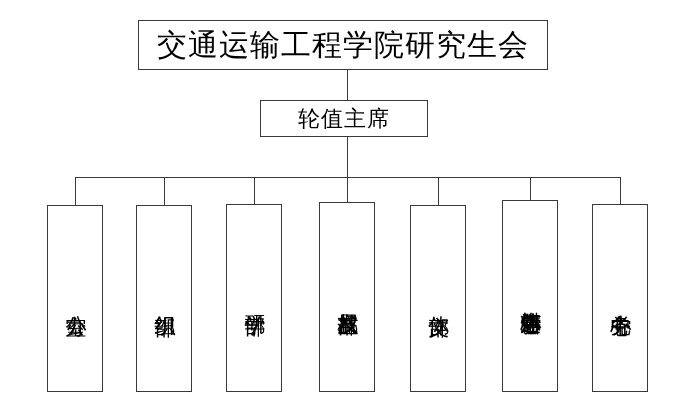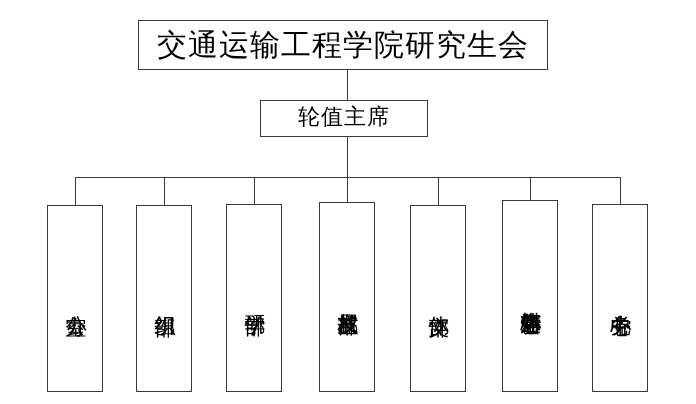--- a/index.html
+++ b/index.html
@@ -44,21 +44,20 @@
   }
 
   .node-chair {
     left: 260px;
     top: 100px;
     width: 168px;
     height: 37px;
     font-size: 22px;
     letter-spacing: 1px;
     line-height: 1;
-    font-family: Liberation Mono, monospace;
   }
 
   .node-dept {
     width: 56px;
     font-size: 21px;
     line-height: 1.04;
     
     writing-mode: vertical-rl;
     text-orientation: upright;
     align-items: center;

